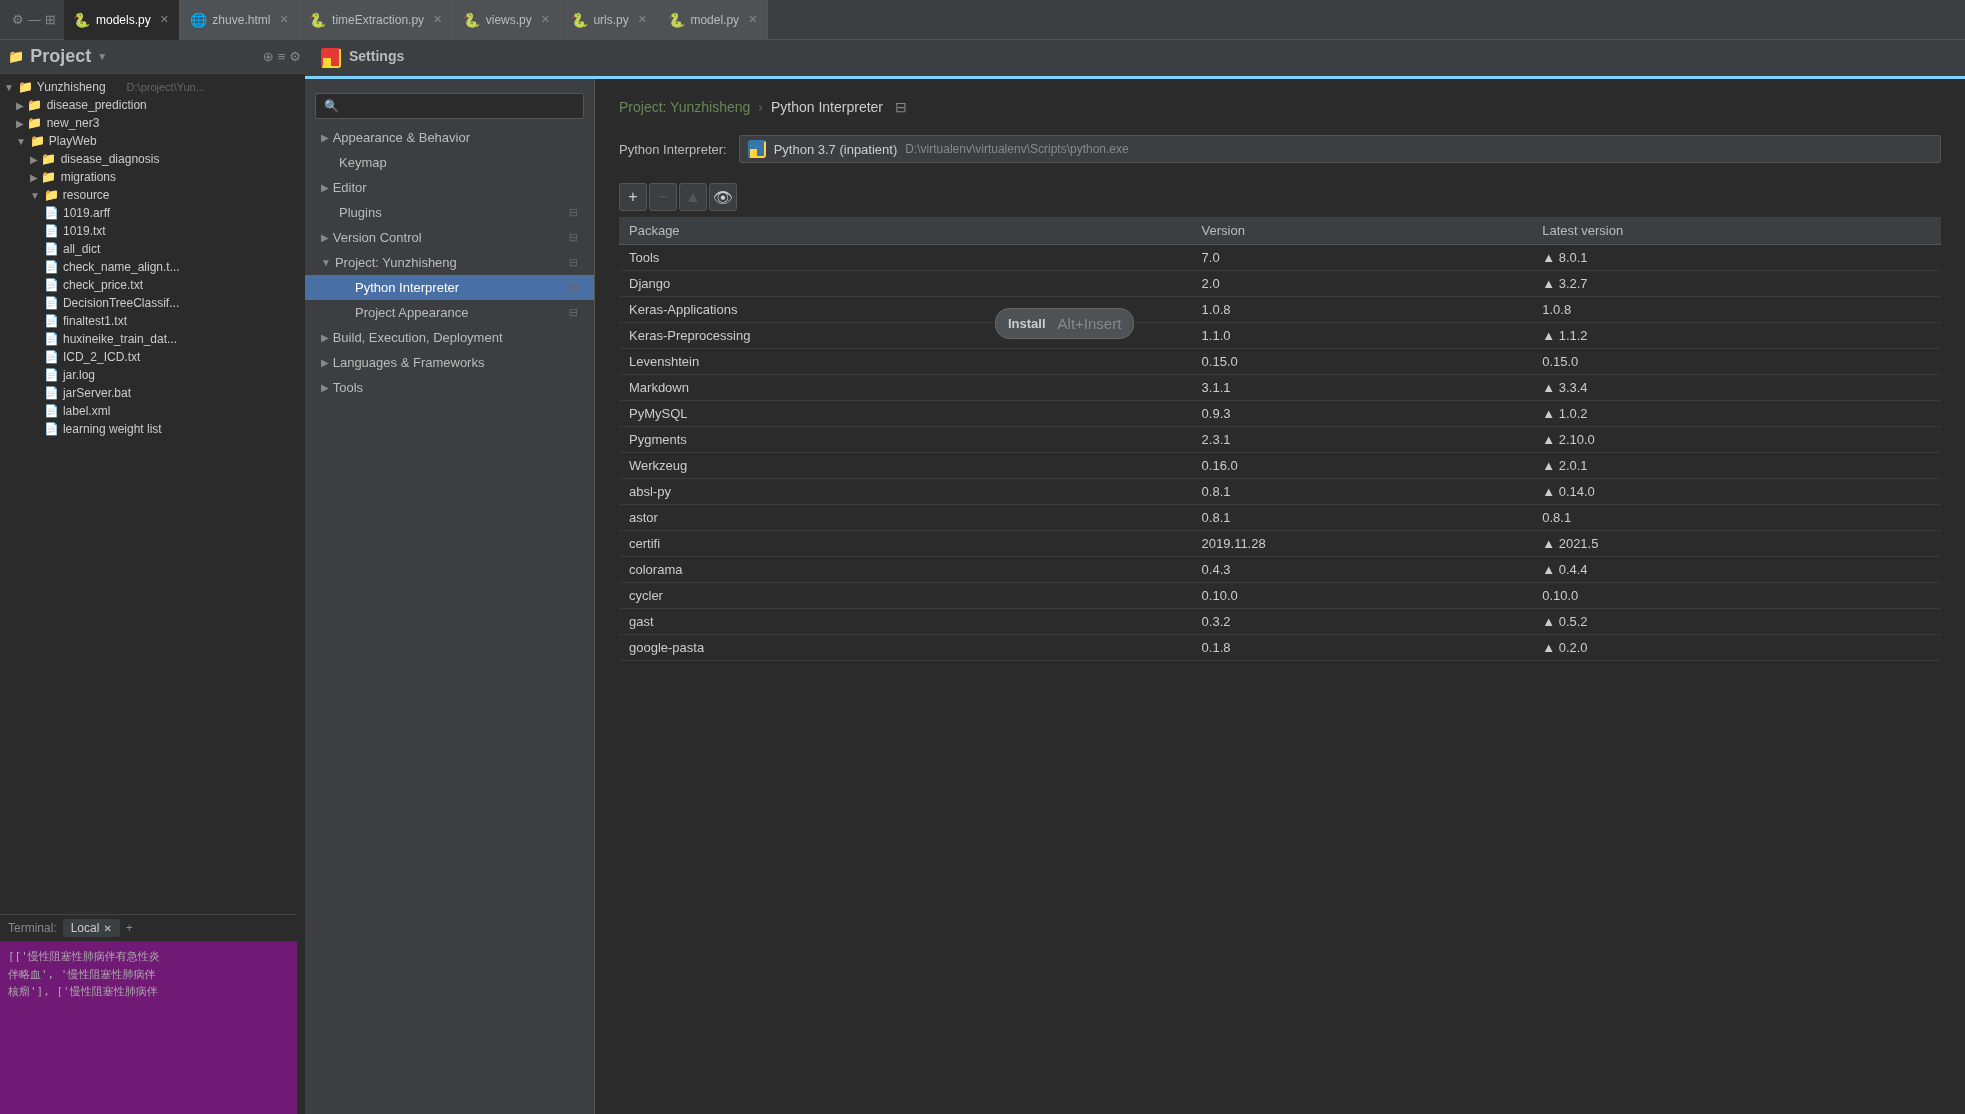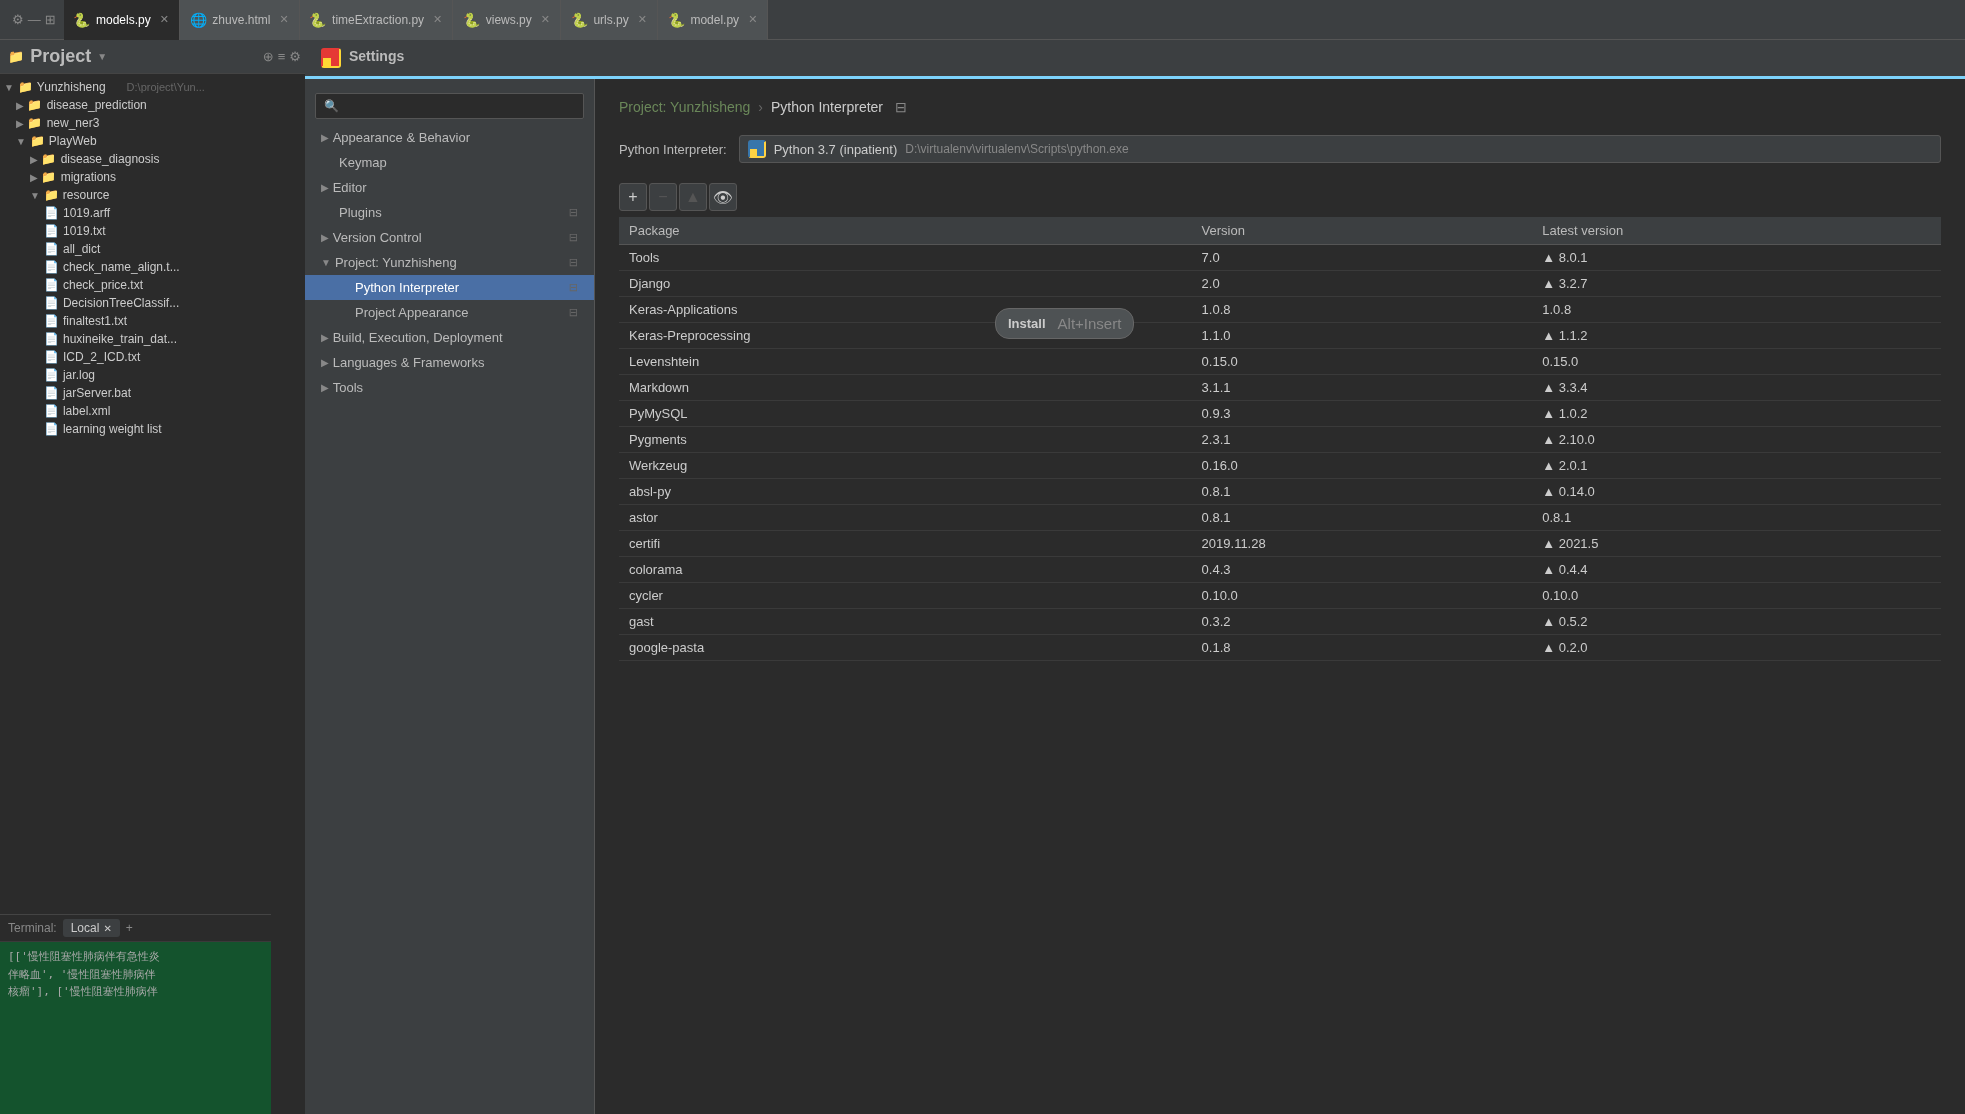--- a/index.html
+++ b/index.html
@@ -319,23 +319,23 @@
       white-space: nowrap;
     }
     .tooltip-install { color: #ccc; font-weight: bold; }
     .tooltip-shortcut { color: #888; font-size: 15px; }
 
     
     .terminal-area {
       position: absolute;
       bottom: 0;
       left: 0;
-      width: 271px;
+      width: 297px;
       height: 200px;
-      background: #14532d;
+      background: #701a75;
       border-top: 1px solid #444;
       z-index: 5;
     }
     .terminal-header {
       display: flex;
       align-items: center;
       padding: 4px 8px;
       background: #2b2b2b;
       border-bottom: 1px solid #3a3a3a;
       gap: 6px;

